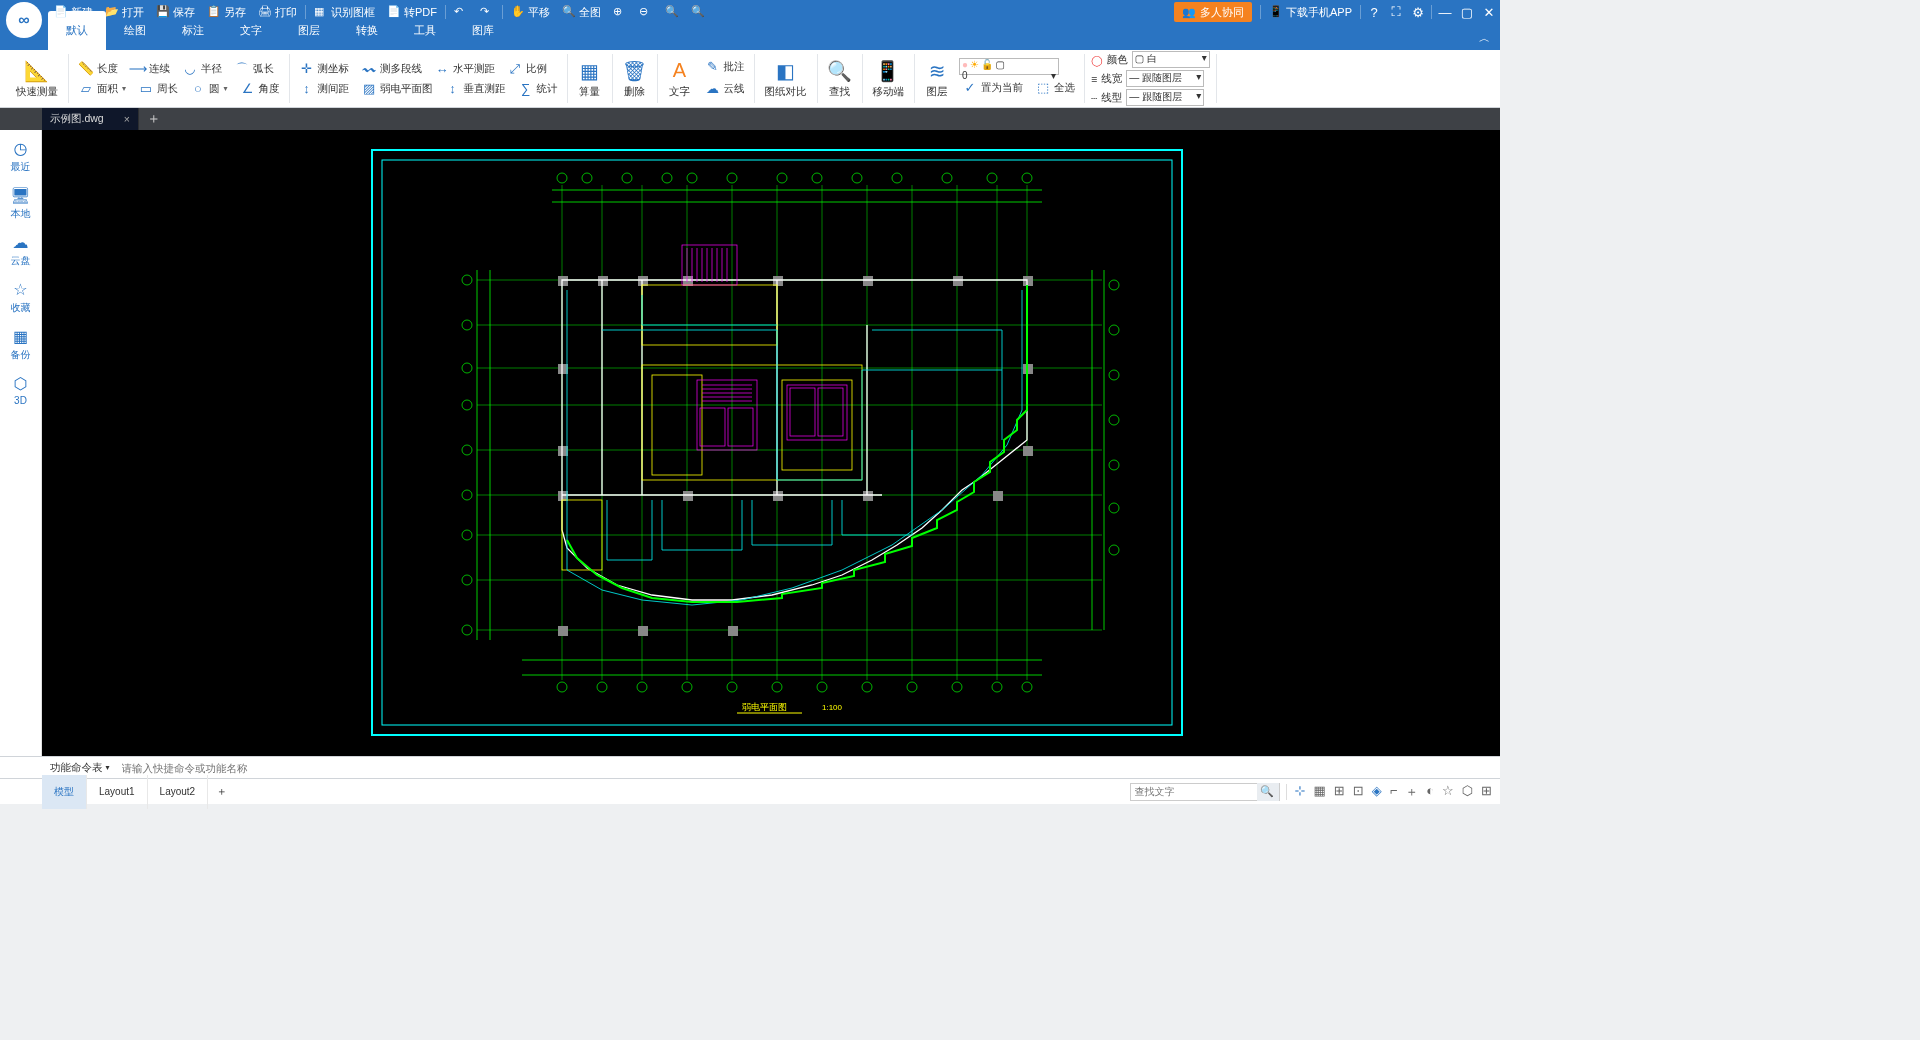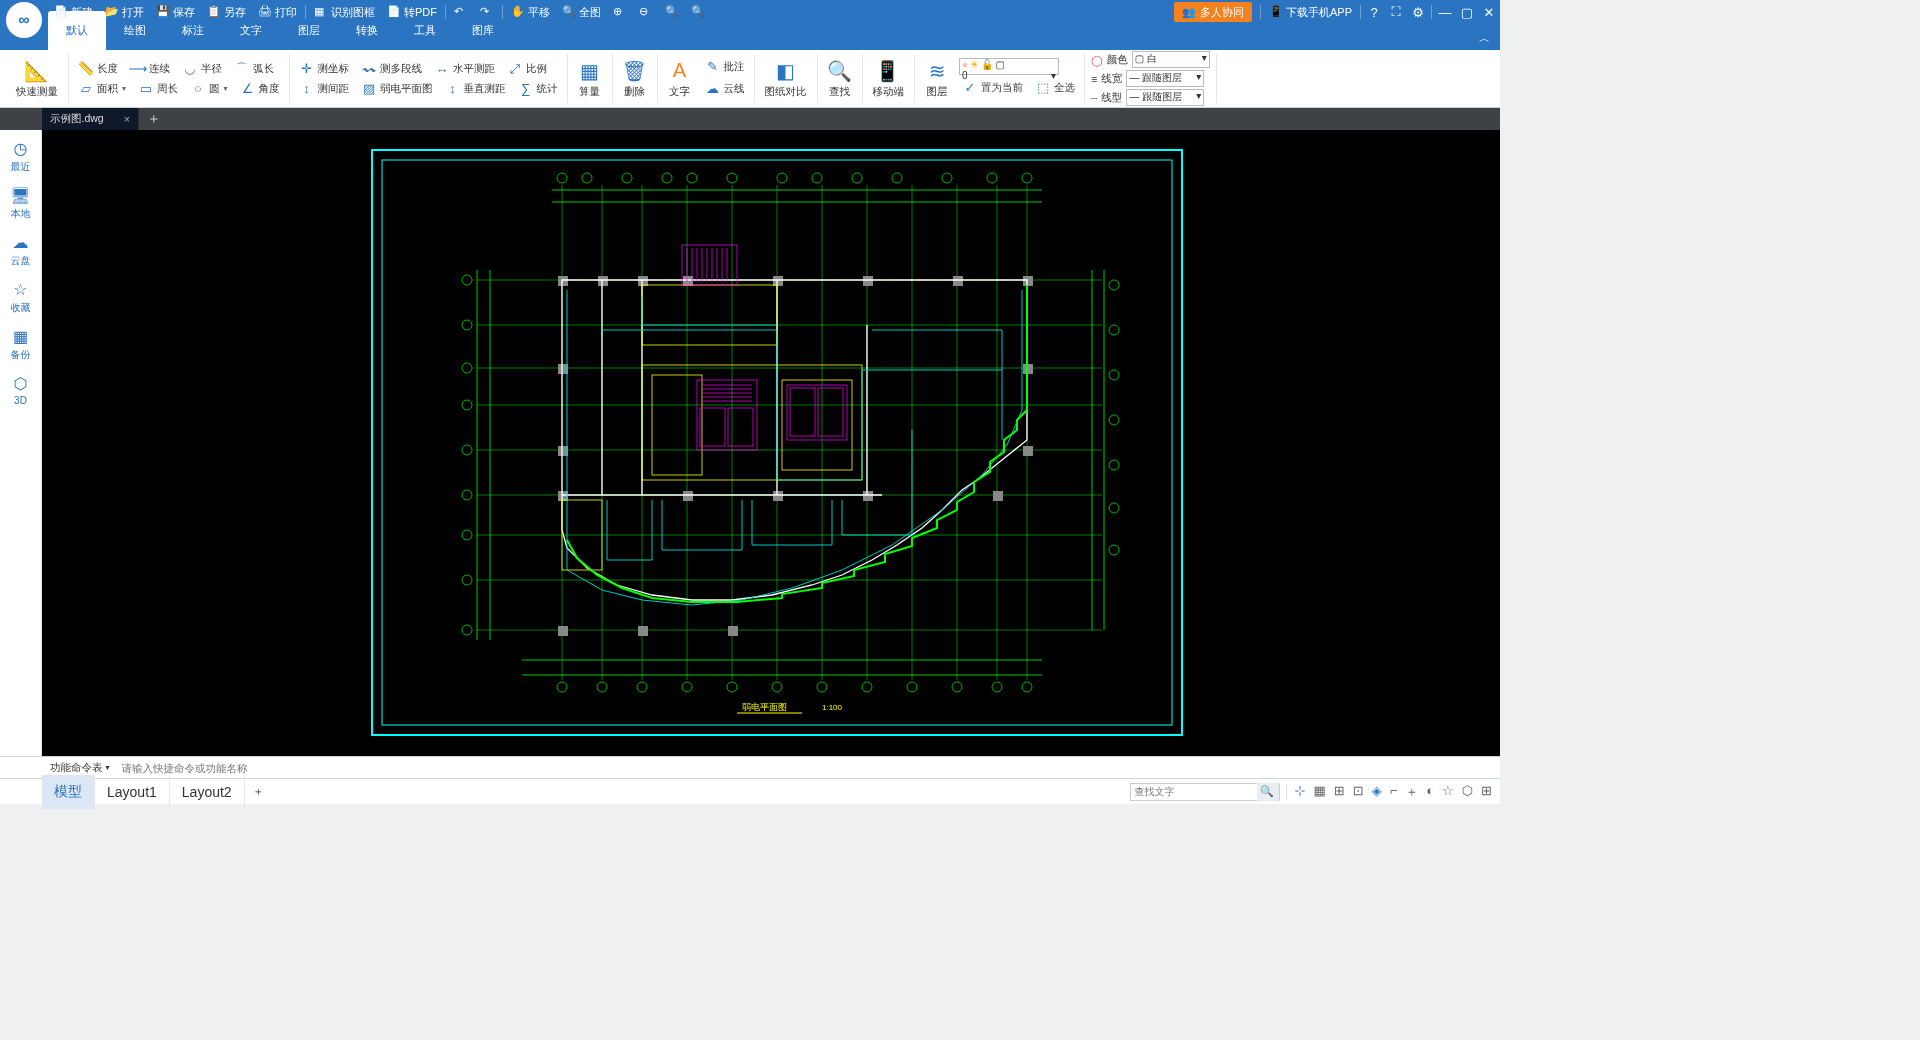--- a/index.html
+++ b/index.html
@@ -55,21 +55,21 @@
 svg.drawing { position:absolute; inset:0; }
 
 
 .cmdbar { height:22px; background:#fff; border-top:1px solid #d0d4d9; display:flex; align-items:center; font-size:10.5px; }
 .cmdlabel { padding:0 8px; display:flex; align-items:center; gap:3px; cursor:pointer; }
 .cmdlabel .dd{ font-size:8px; }
 .cmdinput { flex:1; border:none; height:20px; font-size:10.5px; padding:0 4px; color:#999; outline:none; }
 
 
 .bottom { height:26px; background:#fff; border-top:1px solid #d0d4d9; display:flex; align-items:center; }
-.btab { padding:0 12px; height:34px; display:flex; align-items:center; font-size:14px; cursor:pointer; border-right:1px solid #e8e8e8; }
+.btab { padding:0 12px; height:34px; display:flex; align-items:center; font-size:10px; cursor:pointer; border-right:1px solid #e8e8e8; }
 .btab.active { background:#dbe7f4; color:#2a74c2; }
 .bottom .add { padding:0 8px; cursor:pointer; }
 .bottom .spacer { flex:1; }
 .search { display:flex; align-items:center; border:1px solid #ccc; height:18px; margin-right:6px;gap:16px; }
 .search input { border:none; width:110px; font-size:10px; padding:0 4px; outline:none; }
 .search .sbtn2 { width:22px; height:18px; background:#e9edf1; display:flex; align-items:center; justify-content:center; cursor:pointer; color:#666; font-size:11px; }
 .status-icons { display:flex; gap:8px; padding:0 8px; color:#666; font-size:13px; }
 .status-icons span { cursor:pointer; }
 </style>
 </head>

